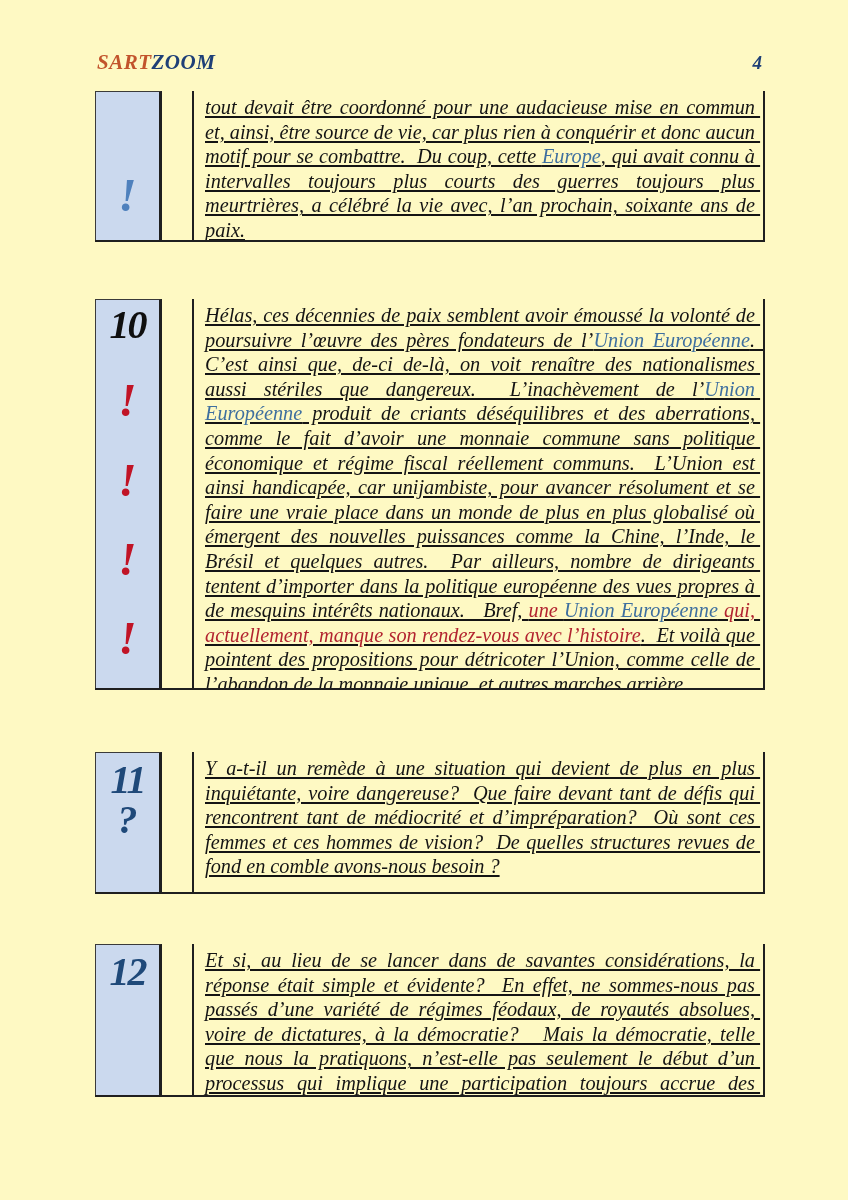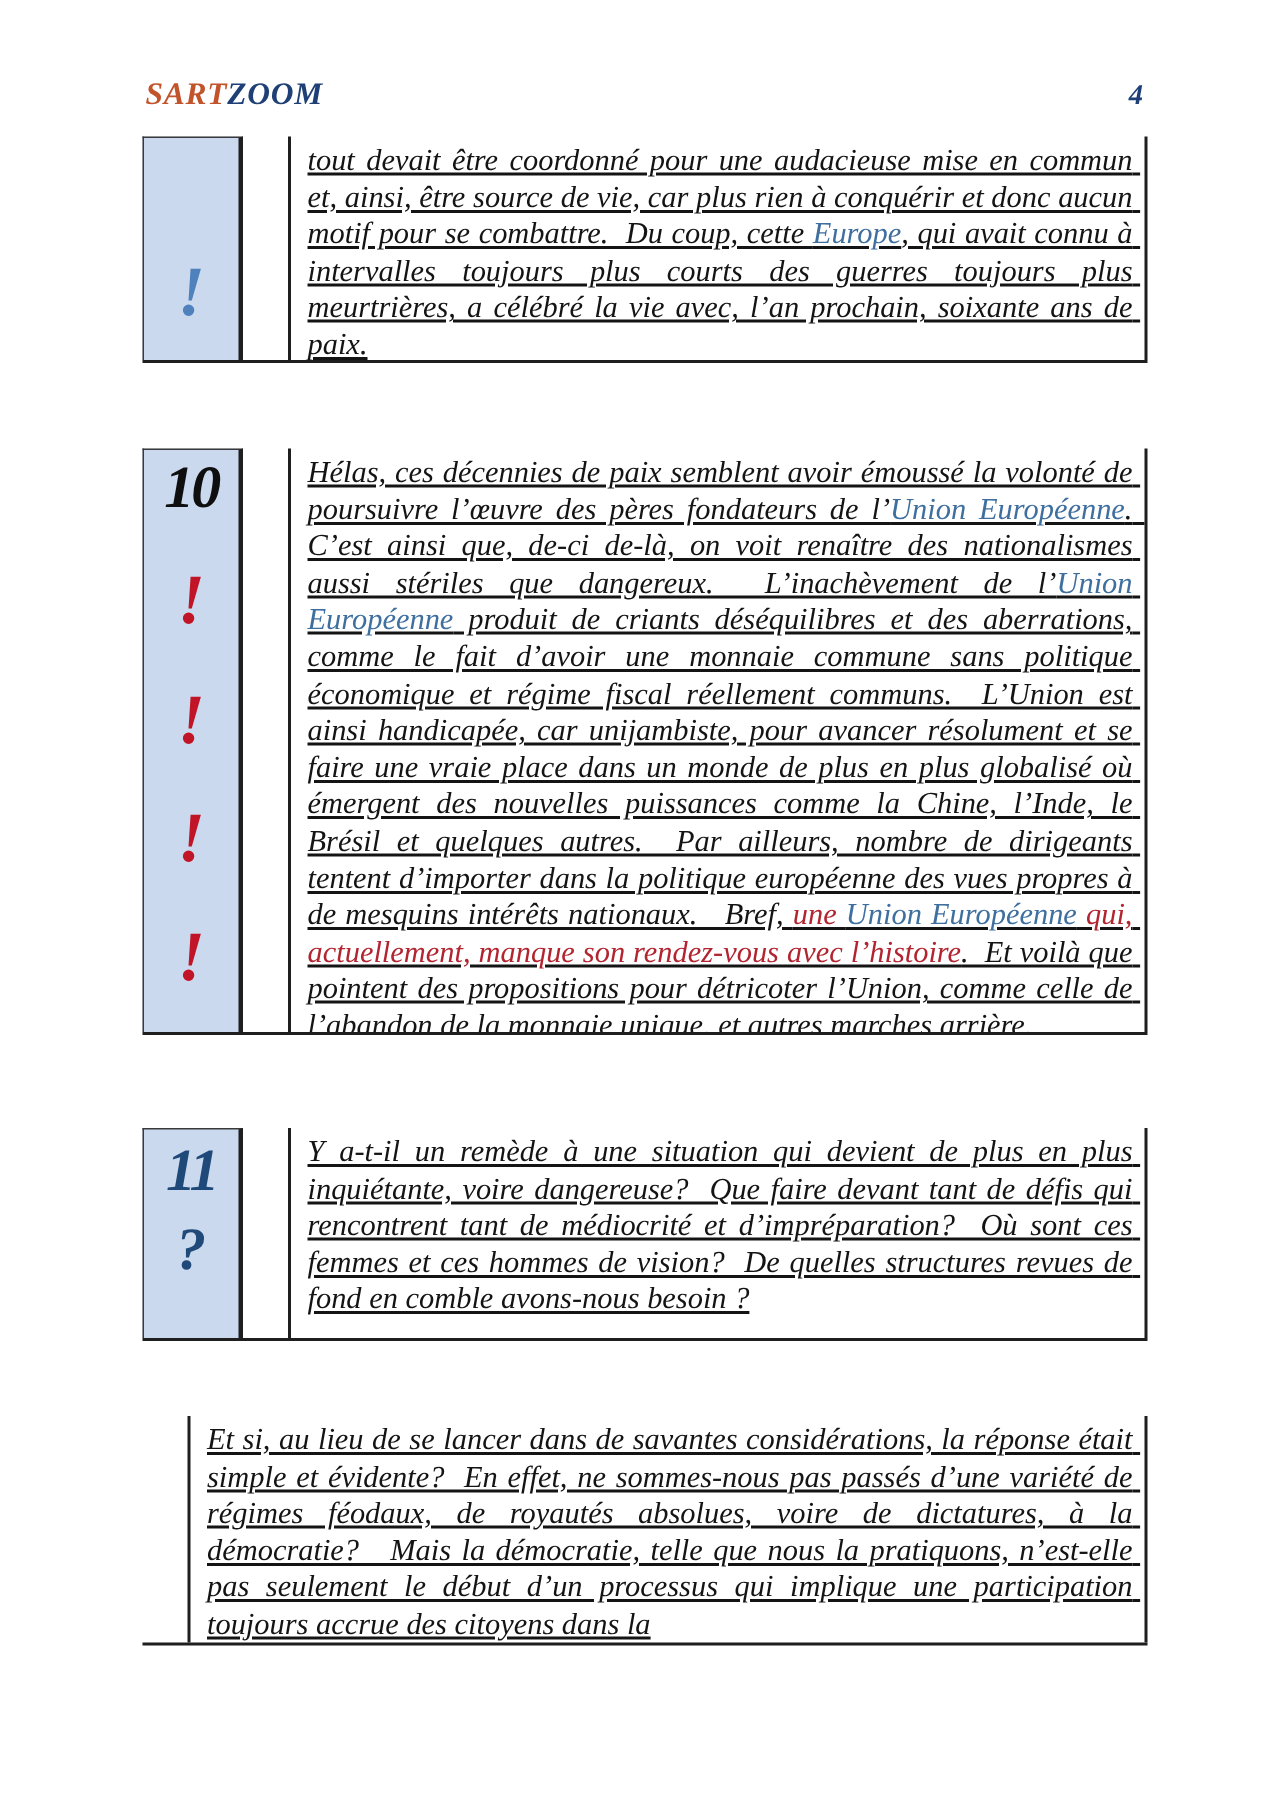--- a/index.html
+++ b/index.html
@@ -4,21 +4,21 @@
 <style>
   :root{
     --brand-sart:#C2542C; --brand-zoom:#1F4077; --pagenum:#1F4077;
     --side-fill:#CBD9EE; --border:#1F1F1F; --side-edge:#3A3A3A;
     --g-black:#0F0F0F; --g-navy:#1F4979; --g-steel:#4F81BD; --g-red:#C11426;
     --t-black:#141414; --t-blue:#3E6F9F; --t-red:#B22430;
   }
   html,body{margin:0;padding:0;}
   body{background:#888;}
   .page{
-    position:relative; width:848px; height:1200px; background:#ffffff;
+    position:relative; width:848px; height:1200px; background:#fef9c3;
     margin:0 auto; overflow:hidden;
     font-family:"Liberation Serif","DejaVu Serif",serif;
   }
   .header{
     position:absolute; top:50px; left:97px; right:86px;
     display:flex; justify-content:space-between; align-items:baseline;
   }
   .brand{font-size:21px; font-weight:bold; font-style:italic; letter-spacing:.5px;}
   .brand .sart{color:var(--brand-sart);}
   .brand .zoomp{color:var(--brand-zoom);}
@@ -36,21 +36,21 @@
   .side{
     width:67px; flex:none; box-sizing:border-box;
     background:var(--side-fill);
     border-top:1px solid var(--side-edge);
     border-left:1px solid var(--side-edge);
     border-right:3px solid var(--border);
     display:flex; flex-direction:column; align-items:center;
   }
   .side-center{justify-content:center; padding-top:58px;}
   .side-spread{justify-content:space-between; padding:5px 0 26px;}
-  .side-top{padding-top:7px; gap:13px;}
+  .side-top{padding-top:7px; }
 
   .gap{width:30px; flex:none;}
 
   .text{
     flex:1; box-sizing:border-box;
     border-left:2px solid var(--border); border-right:2px solid var(--border);
     padding:4px 8px 0 11px; overflow:hidden;
     font-style:italic; font-size:20.3px; line-height:24.6px;
     color:var(--t-black); text-align:justify; white-space:pre-wrap;text-decoration:underline;
   }
@@ -101,17 +101,20 @@
   <div class="block blk-11">
     <div class="side side-top">
         <span class="glyph g-num c-navy">11</span>
         <span class="glyph g-q c-navy">?</span>
       </div>
     <div class="gap"></div>
     <div class="text"><span class="run-black">Y a-t-il un remède à une situation qui devient de plus en plus inquiétante, voire dangereuse?  Que faire devant tant de défis qui rencontrent tant de médiocrité et d’impréparation?  Où sont ces femmes et ces hommes de vision?  De quelles structures revues de fond en comble avons-nous besoin ?</span></div>
   </div>
 
   <div class="block blk-12">
+    <div class="side side-top">
+        <span class="glyph g-num c-navy">12</span>
+      </div>
     <div class="gap"></div>
     <div class="text"><span class="run-black">Et si, au lieu de se lancer dans de savantes considérations, la réponse était simple et évidente?  En effet, ne sommes-nous pas passés d’une variété de régimes féodaux, de royautés absolues, voire de dictatures, à la démocratie?   Mais la démocratie, telle que nous la pratiquons, n’est-elle pas seulement le début d’un processus qui implique une participation toujours accrue des citoyens dans la</span></div>
   </div>
 
 </div>
 
 </body></html>

